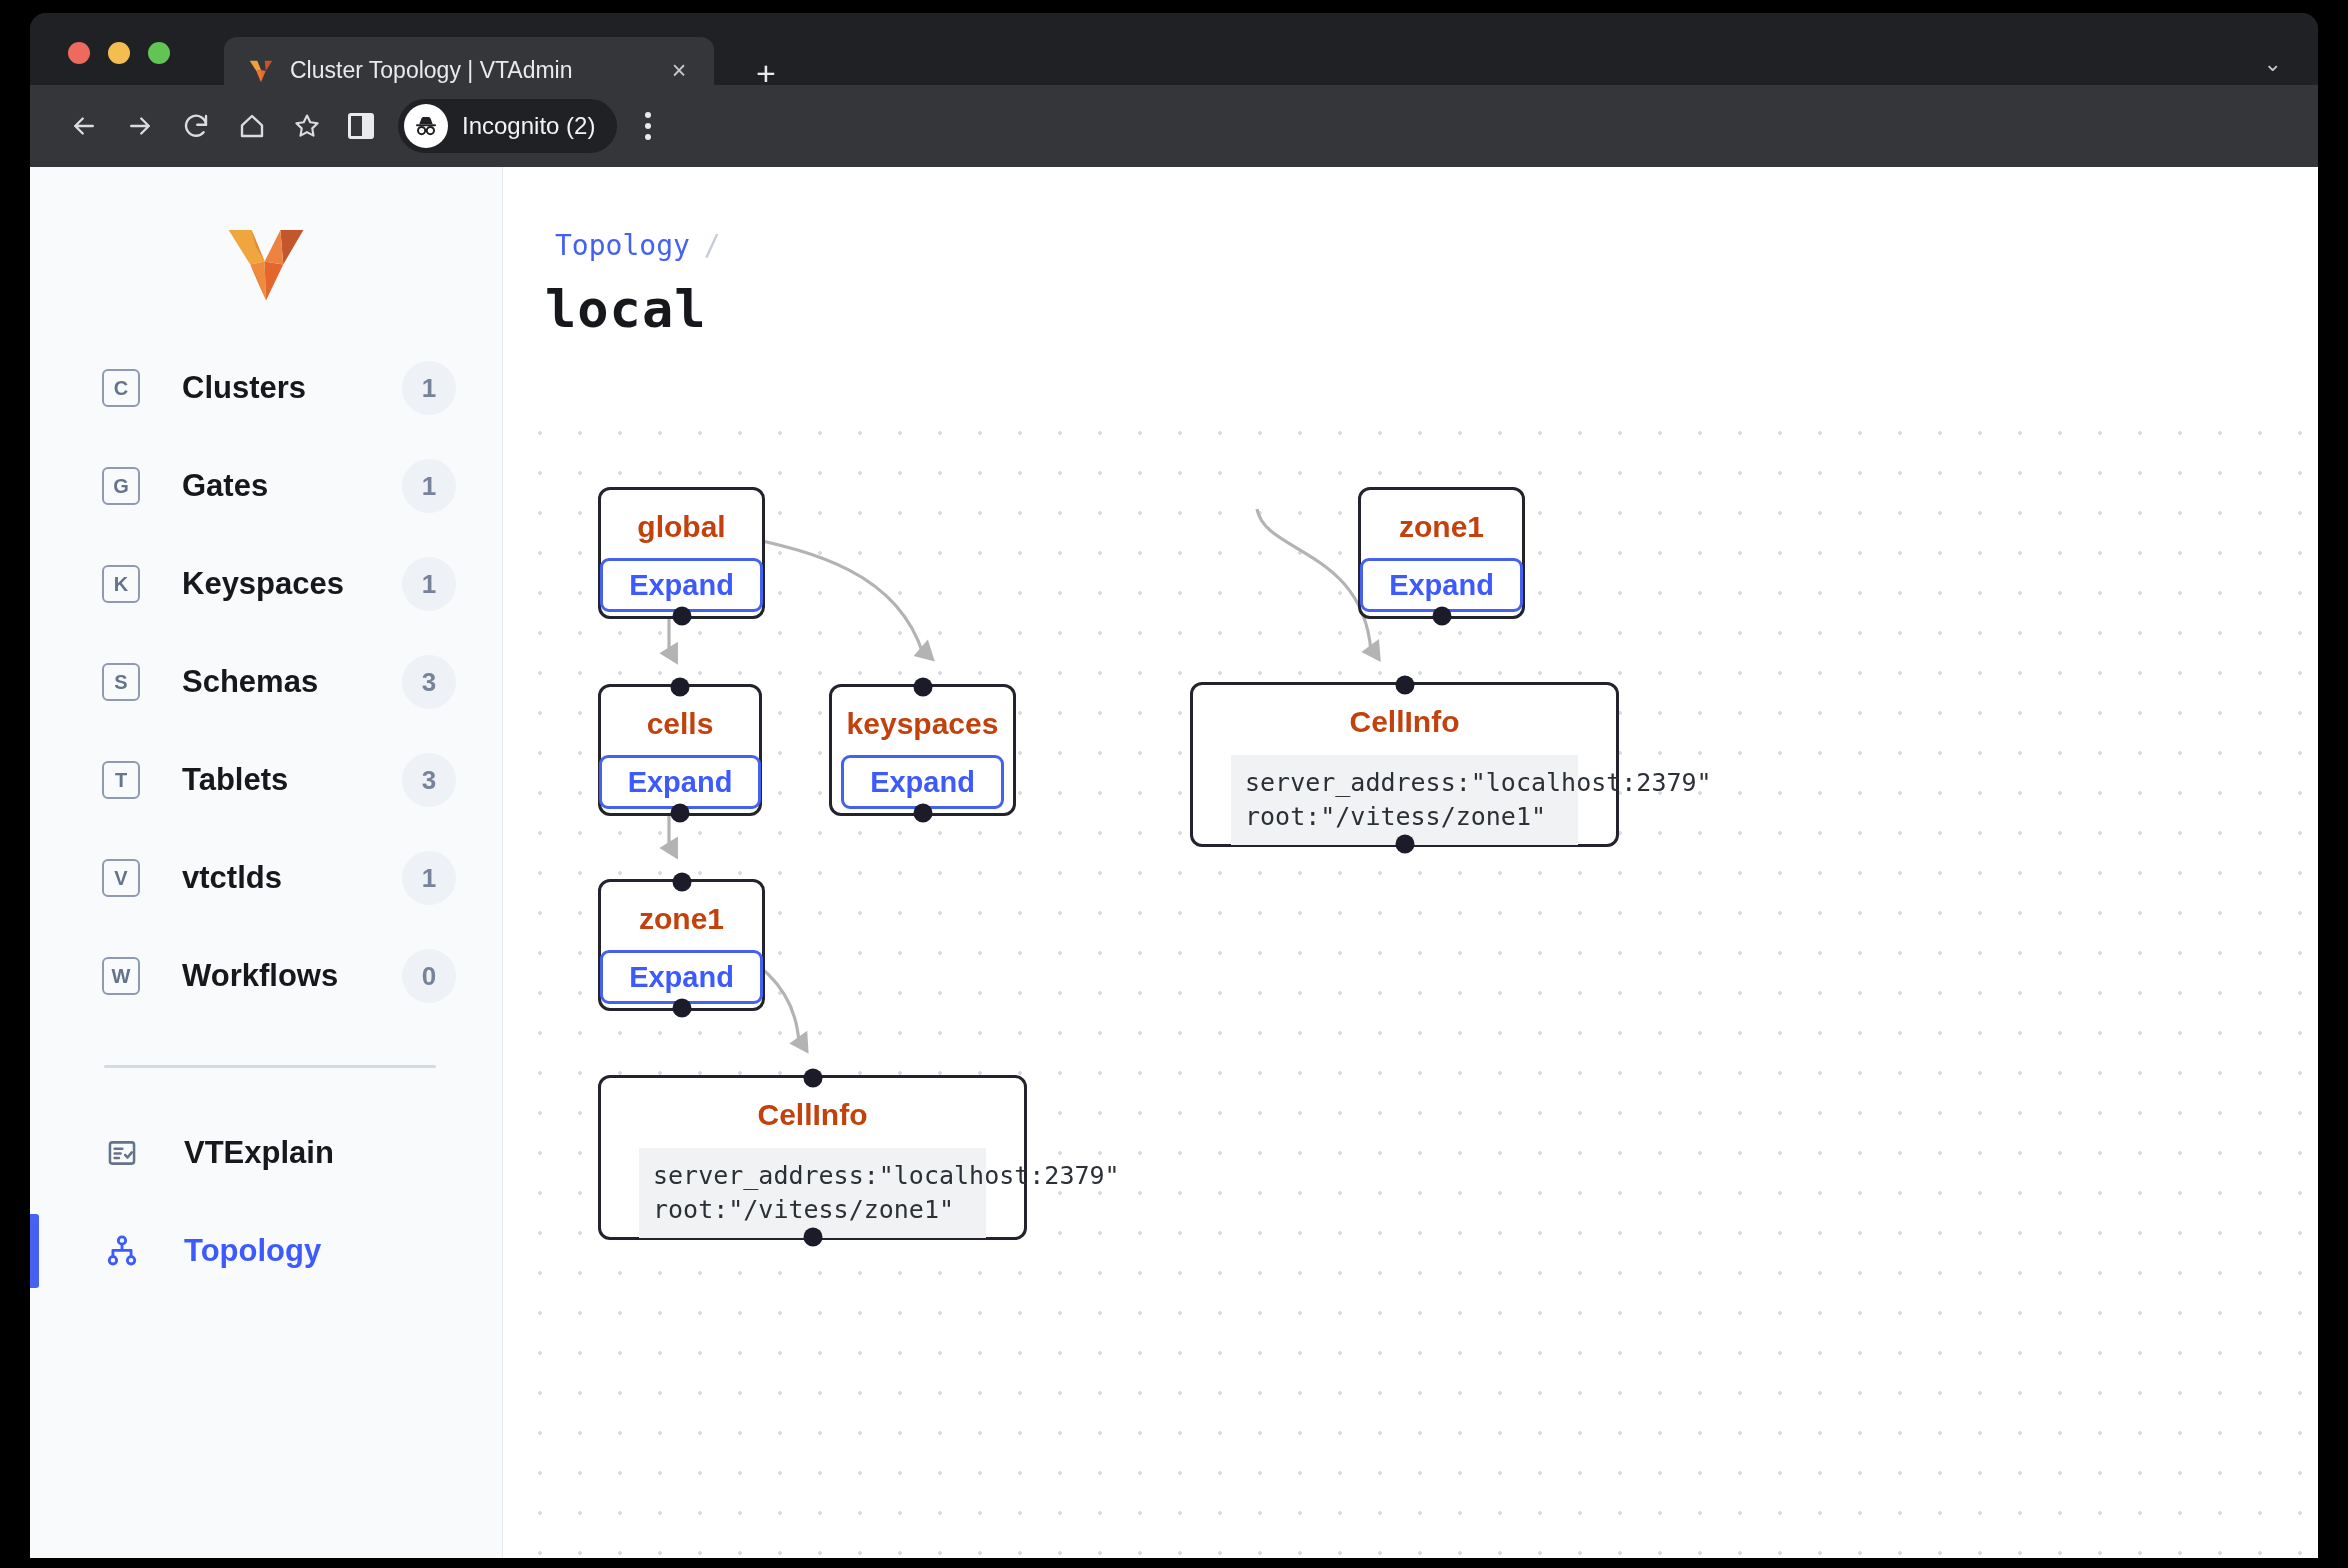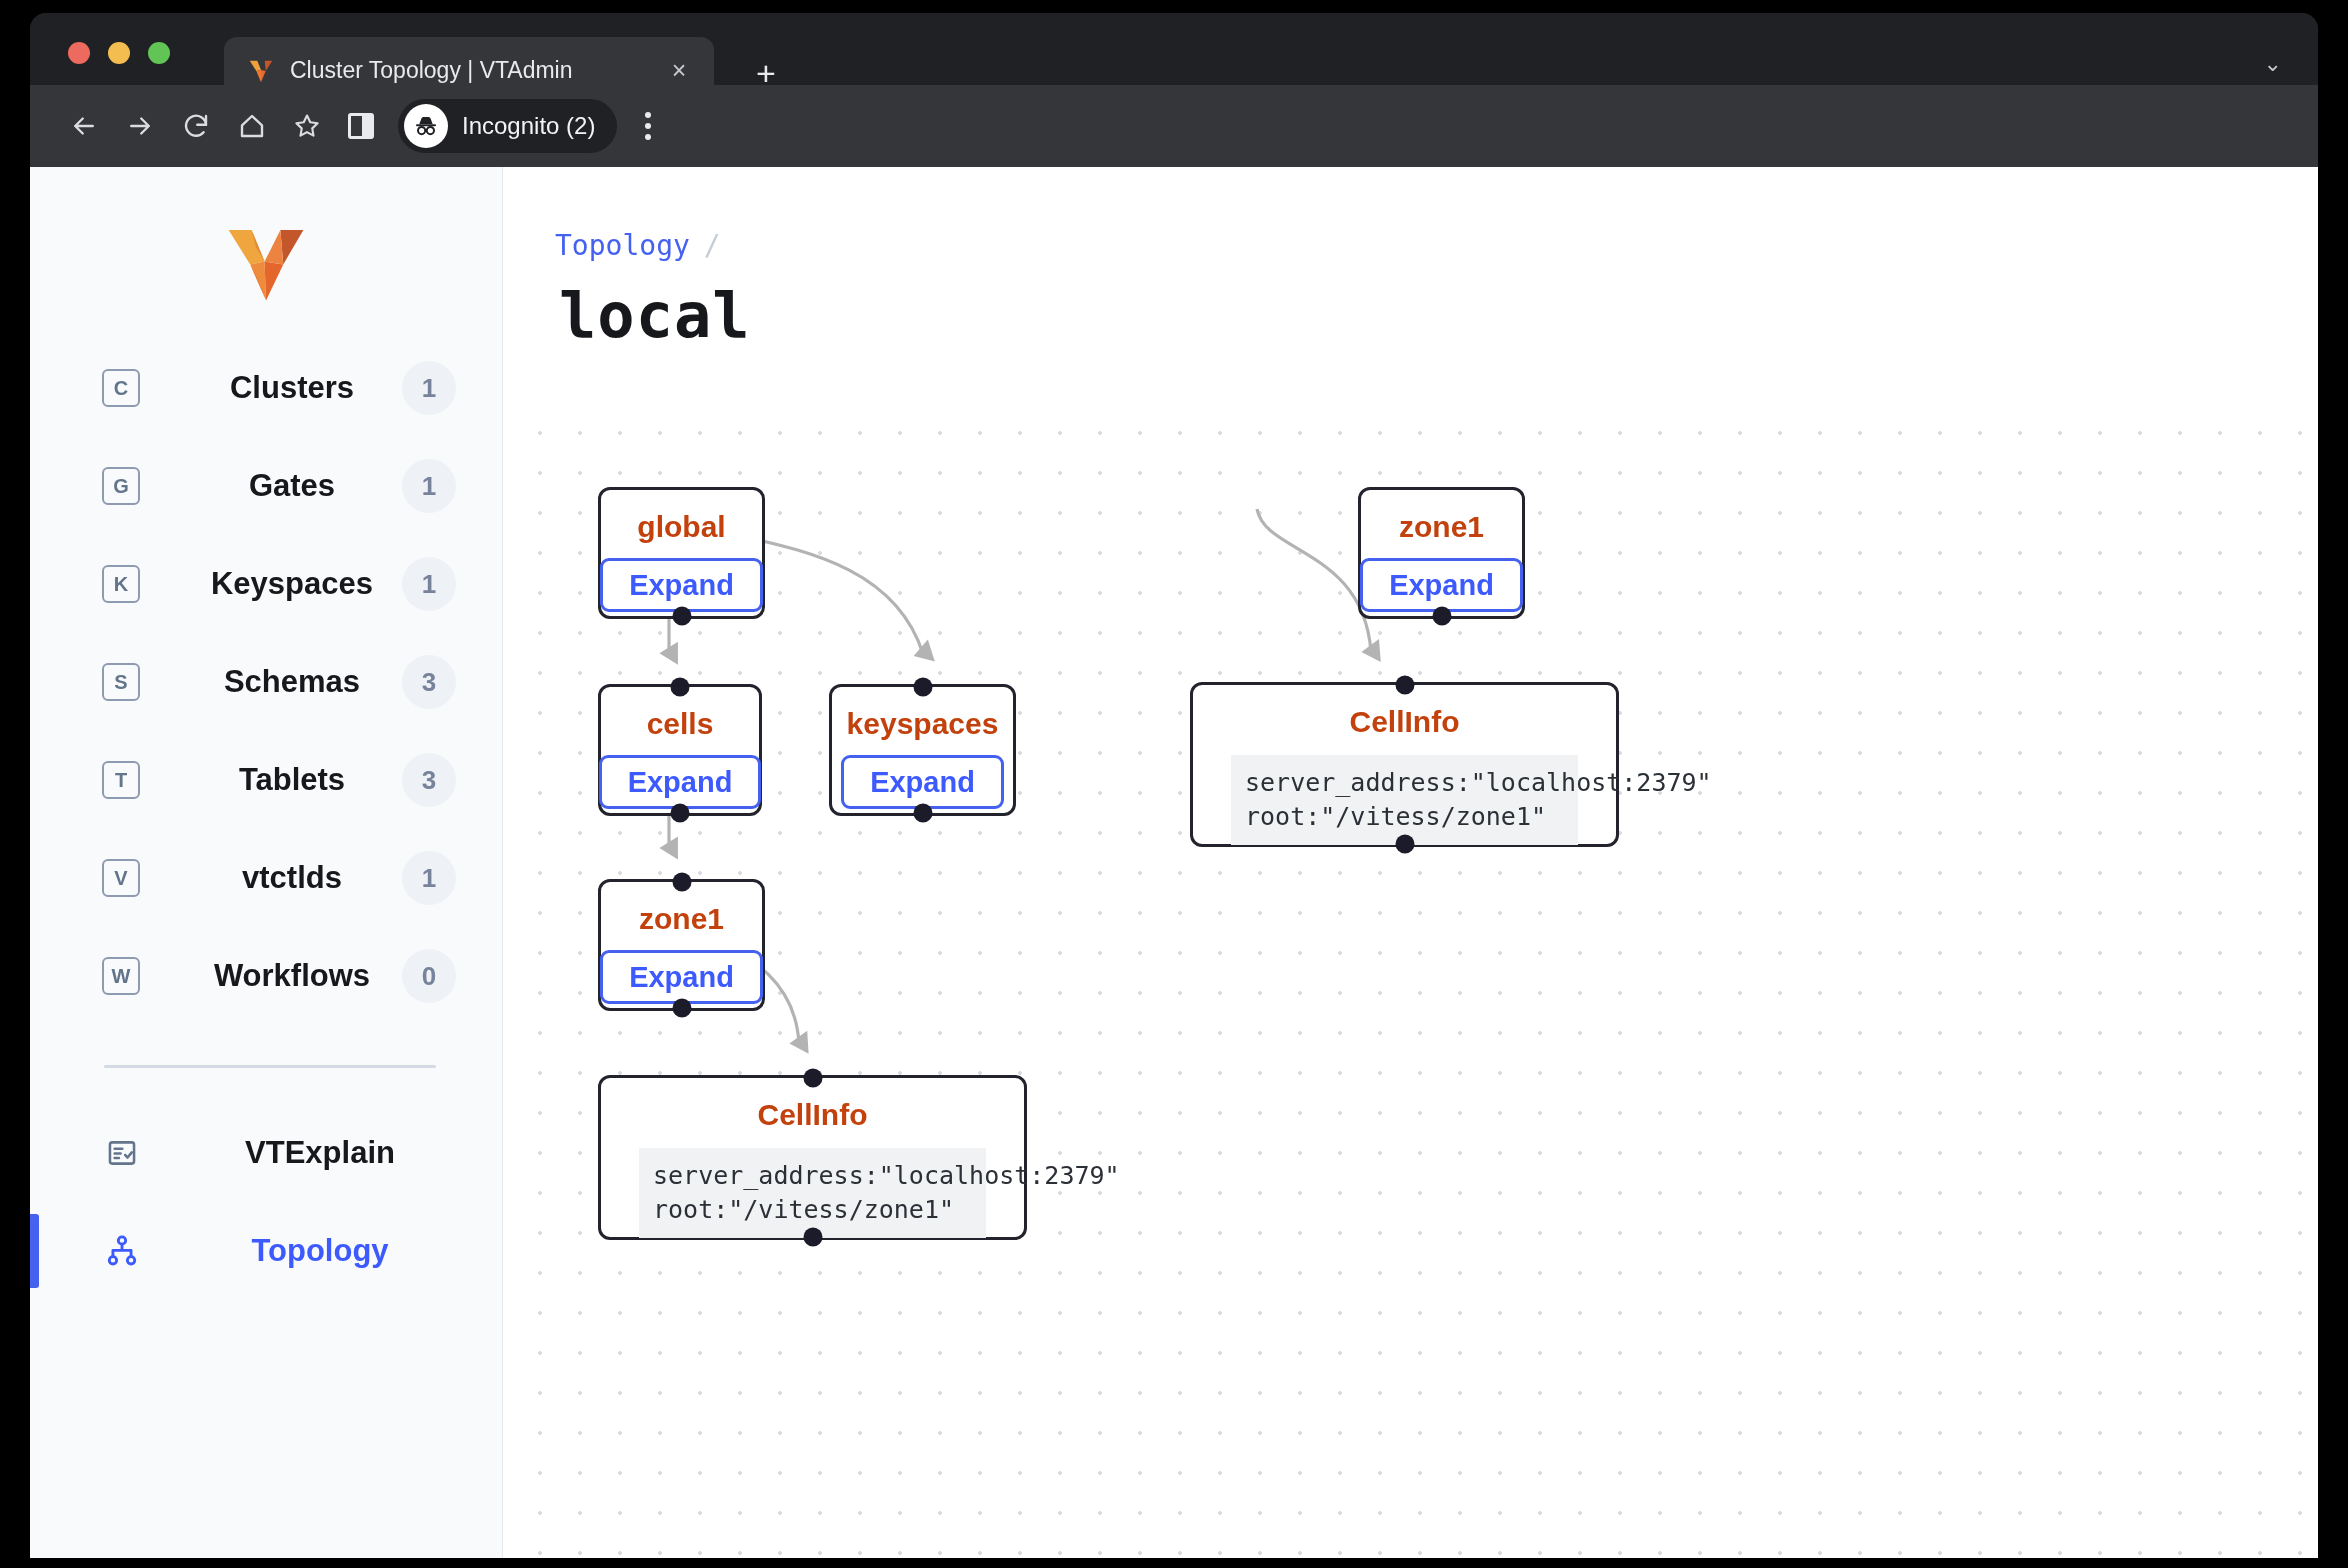--- a/index.html
+++ b/index.html
@@ -179,21 +179,20 @@
     display: flex; align-items: center; justify-content: center;
     color: #64748b;
   }
   .nav-label {
     margin-left: 42px;
     font-size: 31px;
     font-weight: 700;
     color: #17181c;
     flex: 1;
     white-space: nowrap;
-    text-align: center;
   }
   .nav-count {
     width: 54px; height: 54px;
     border-radius: 50%;
     background: #eef1f6;
     color: #76839a;
     font-size: 26px; font-weight: 600;
     display: flex; align-items: center; justify-content: center;
     flex: 0 0 54px;
   }
@@ -222,23 +221,23 @@
     overflow: hidden;
   }
   .crumb {
     position: absolute; left: 52px; top: 62px;
     font-family: "DejaVu Sans Mono", monospace;
     font-size: 28px;
   }
   .crumb a { color: #4561f0; text-decoration: none; }
   .crumb span { color: #c6cdd8; margin-left: 14px; }
   .page-title {
-    position: absolute; left: 56px; top: 112px;
+    position: absolute; left: 42px; top: 112px;
     font-family: "DejaVu Sans Mono", monospace;
-    font-size: 62px;
+    font-size: 52px;
     font-weight: 700;
     color: #17181c;
     letter-spacing: 1px;
   }
 
   .canvas {
     position: absolute;
     left: 0; top: 232px;
     right: 0; bottom: 0;
     background-color: #fff;

